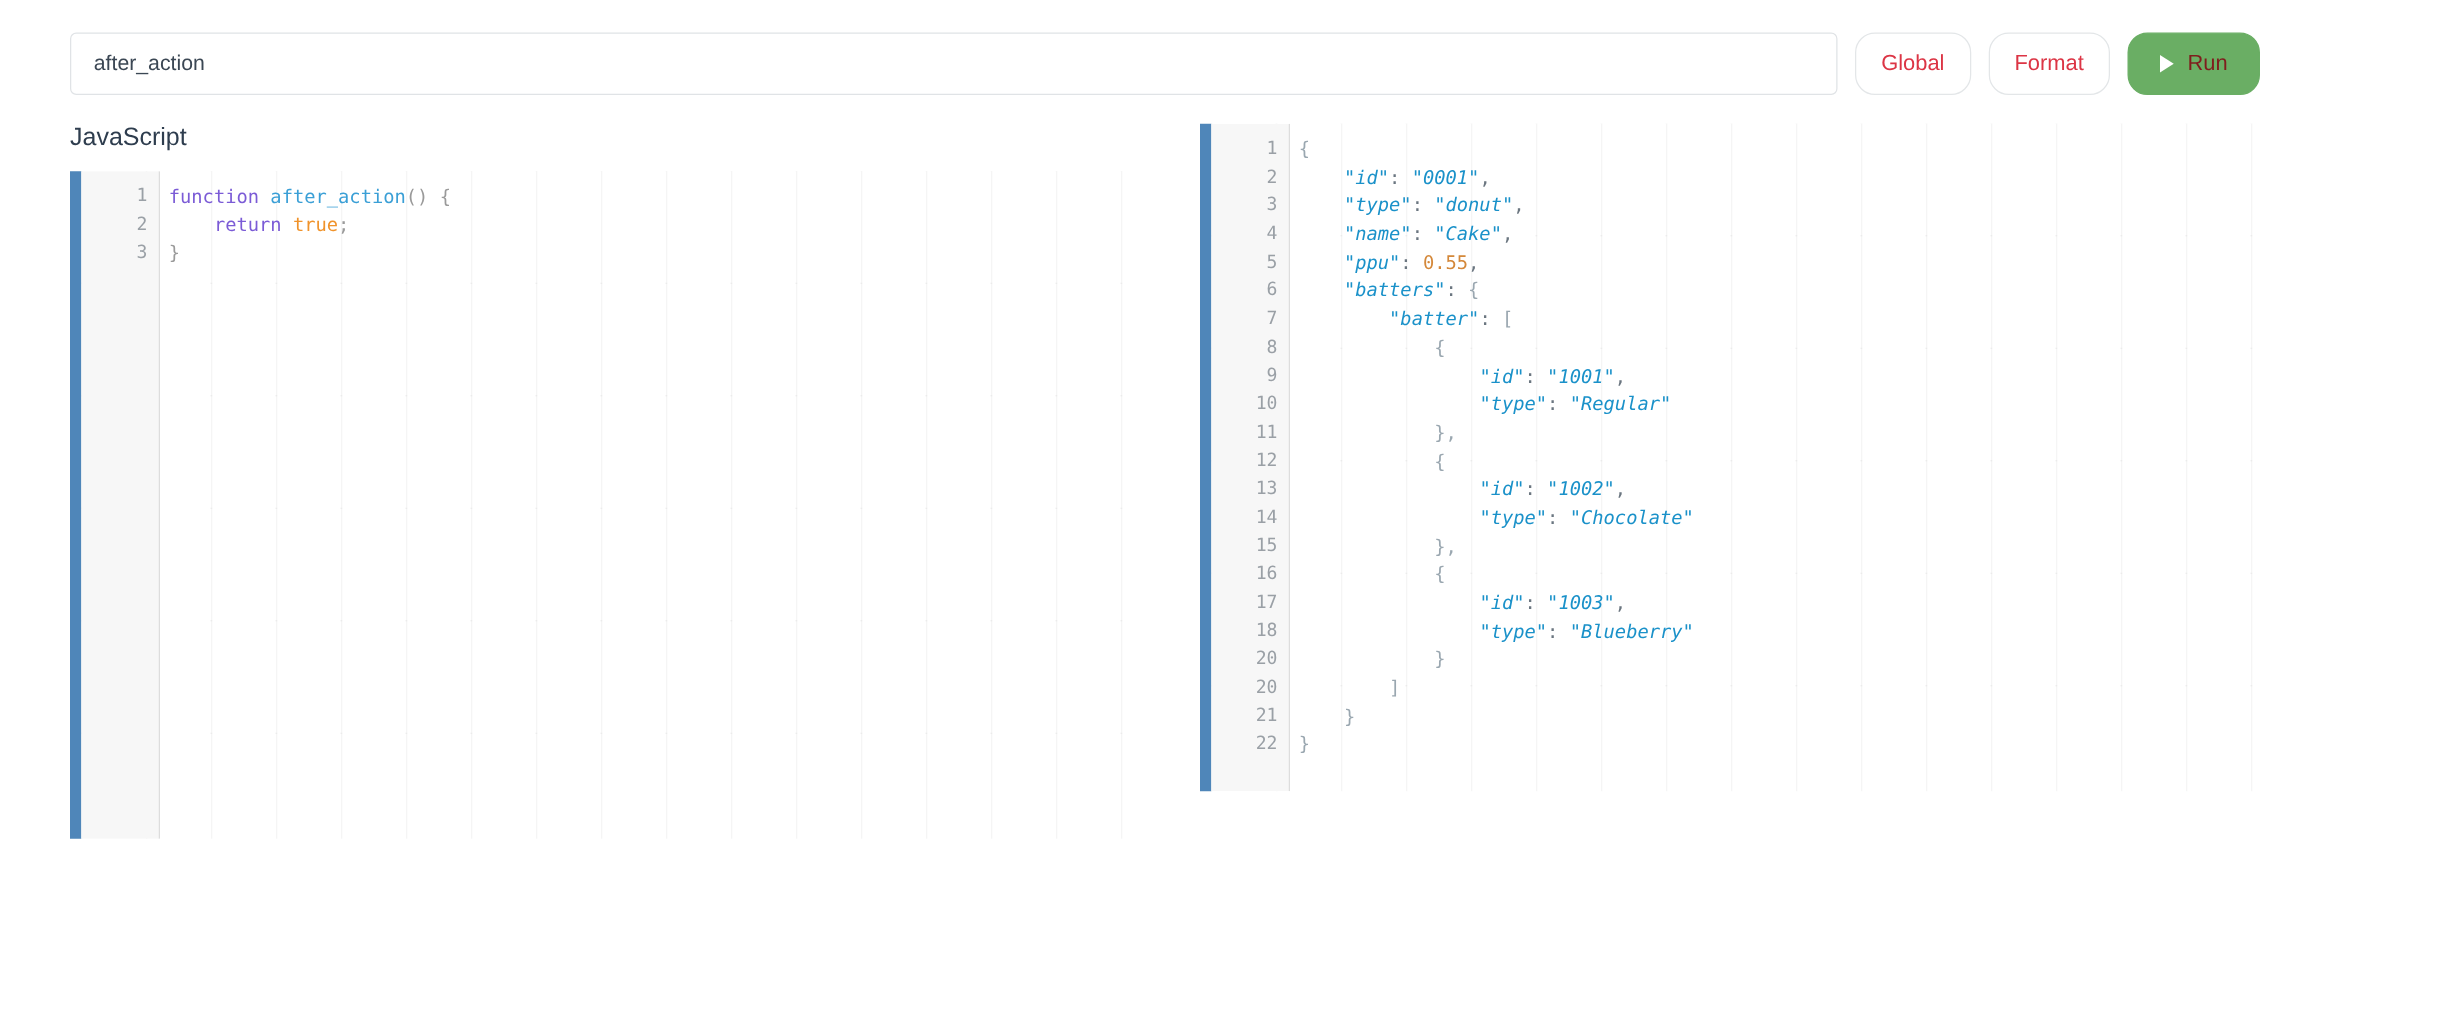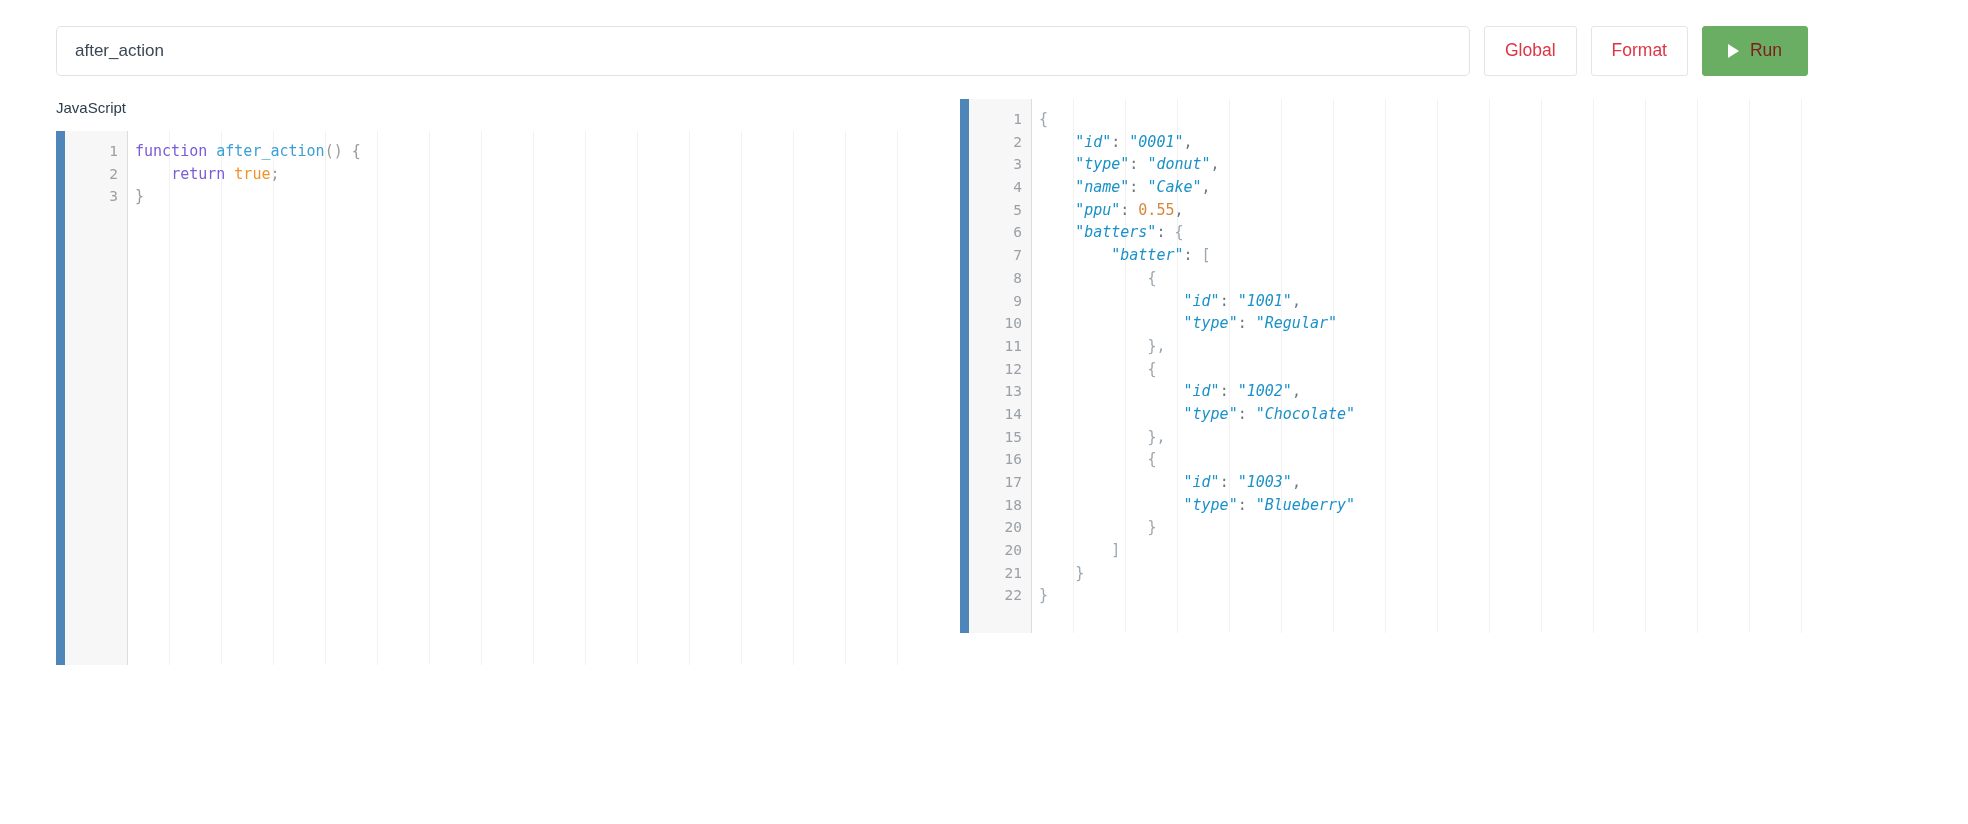--- a/index.html
+++ b/index.html
@@ -32,21 +32,21 @@
     font-size: 17px;
     color: #3b4754;
     outline: none;
   }
   .name-input::placeholder { color:#adb5bd; }
 
   .btn {
     height: 50px;
     min-width: 92px;
     border: 1px solid #e3e6e8;
-    border-radius: 3px;
+    border-radius: 16px;
     background: #ffffff;
     color: #dc3545;
     font-family: "Liberation Sans", sans-serif;
     font-size: 17.5px;
     line-height: 1;
     padding: 0 20px;
     cursor: pointer;
     display: flex;
     align-items: center;
     justify-content: center;
@@ -71,21 +71,21 @@
   .panels {
     display: flex;
     gap: 0;
     padding: 0 56px;
     margin-top: 23px;
   }
   .panel { width: 938px; }
   .panel-spacer { width: 56px; flex: 0 0 56px; }
 
   .panel-label {
-    font-size: 15px;
+    font-size: 20px;
     color: #2e3d4e;
     margin: 0 0 15px 0;
     font-family: "Liberation Sans", sans-serif;
   }
 
   .editor {
     position: relative;
     height: 534px;
     overflow: hidden;
     background-color: #ffffff;

